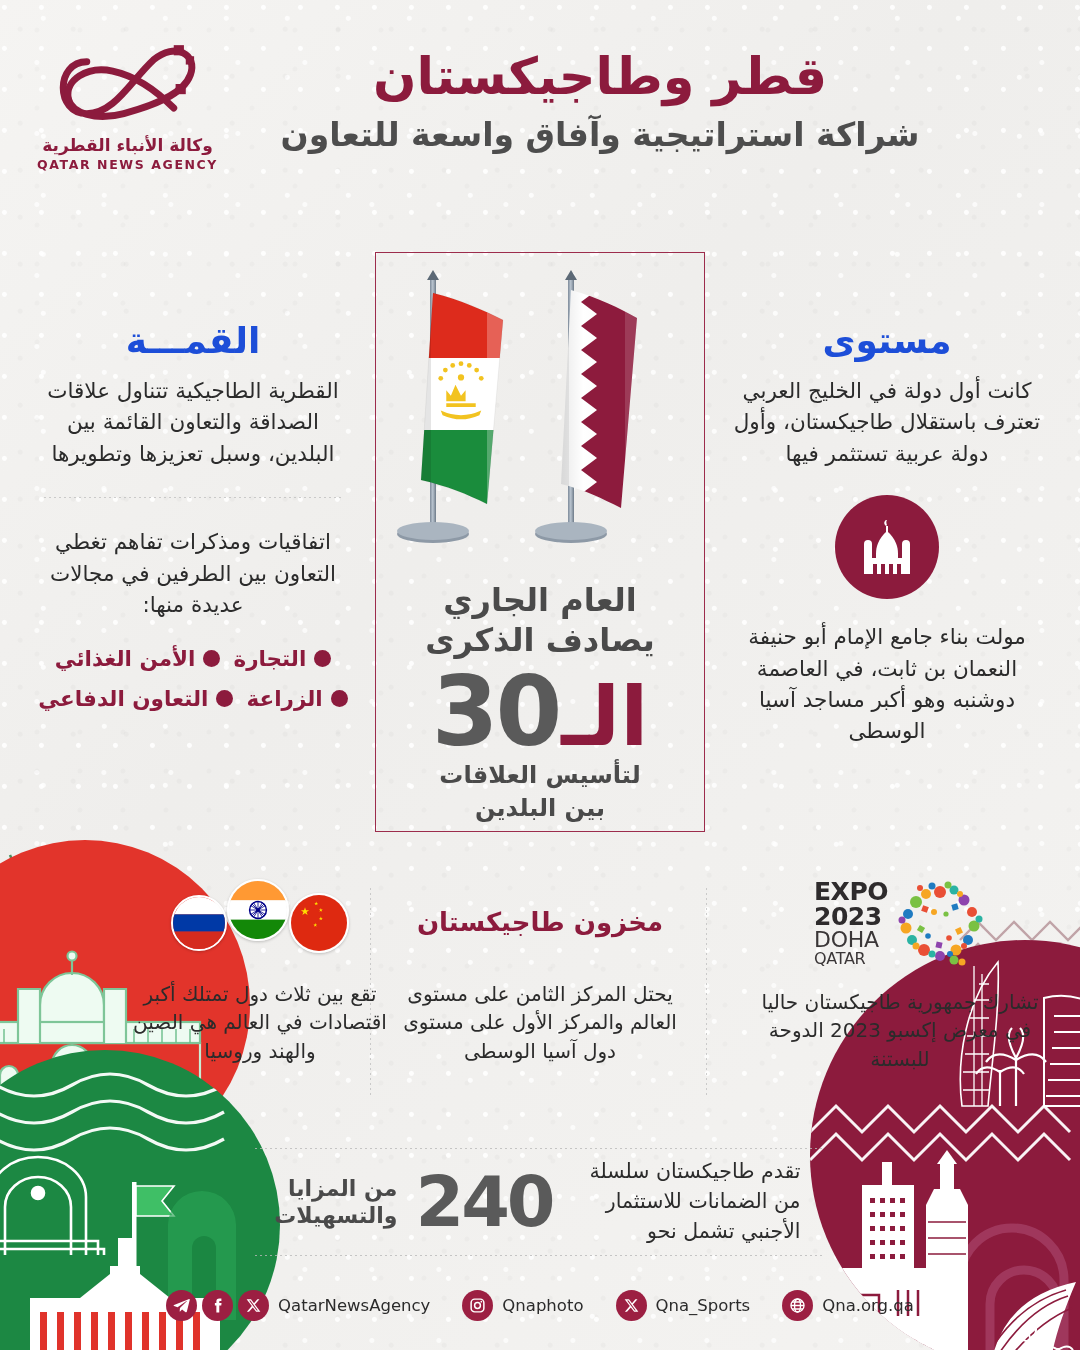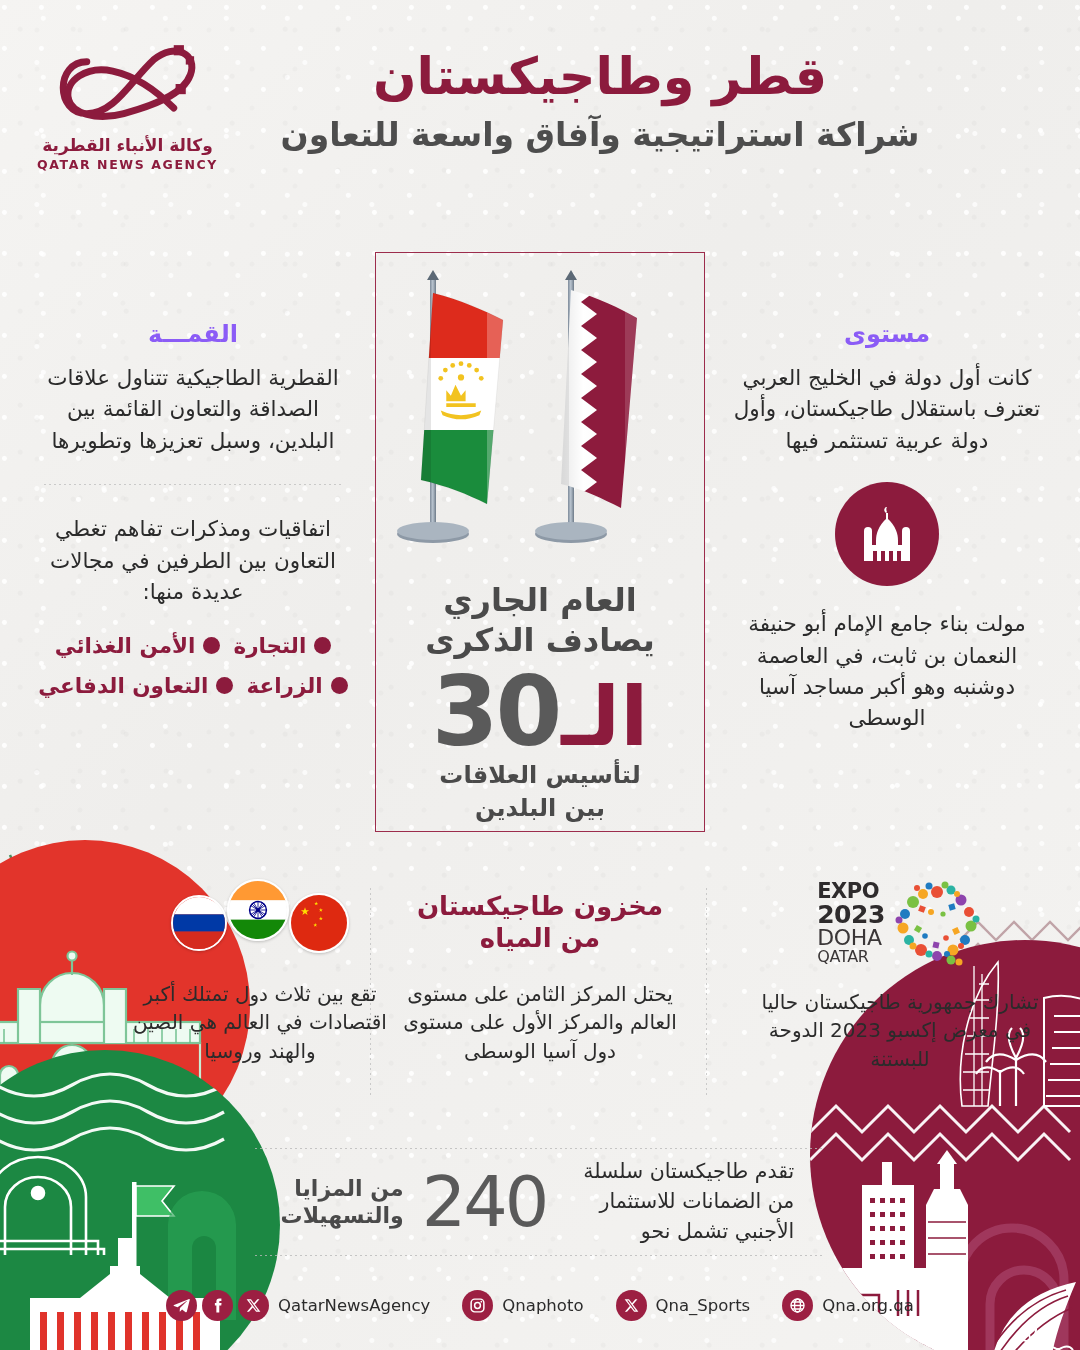--- a/index.html
+++ b/index.html
@@ -58,21 +58,21 @@
   }
   .anniv-num{ font-size:96px; font-weight:700; color:#5a5a5a; line-height:.96; letter-spacing:-3px;}
   .anniv-al{ font-size:82px; font-weight:700; color:#8c1b3d; line-height:.96;}
   .anniv-bot{ font-size:24px; font-weight:700; color:#4a4a4a; line-height:1.3; margin-top:2px;}
 
   
   .col{ position:absolute; top:120px; width:310px; text-align:center;}
   .col-right{ right:38px; }
   .col-left{ left:38px; }
   .sec-head{
-    font-size:24px; font-weight:700; color:#8b5cf6; letter-spacing:1px;
+    font-size:36px; font-weight:700; color:#1d4ed8; letter-spacing:1px;
     margin-bottom:14px;
   }
   .body-txt{ font-size:21.5px; line-height:1.46; color:#2b2b2b; font-weight:400;}
   .divider{
     height:1px; margin:28px 6px;
     background:repeating-linear-gradient(to right,#b9b9b9 0 2px,transparent 2px 5px);
     opacity:.7;
   }
   .bullet-grid{ margin-top:26px; }
   .bullet-row{ display:flex; justify-content:center; align-items:center; gap:13px; margin-bottom:15px;}
@@ -103,21 +103,21 @@
     position:absolute; top:8px; width:1px; height:210px;
     background:repeating-linear-gradient(to bottom,#bdbdbd 0 2px,transparent 2px 5px);
     opacity:.75;
   }
 
   
   .bar240{ position:absolute; top:1148px; left:255px; width:570px; height:108px;}
   .hrule{ height:1px; background:repeating-linear-gradient(to right,#b9b9b9 0 2px,transparent 2px 5px); opacity:.8;}
   .bar-inner{ display:flex; align-items:center; justify-content:center; gap:18px; height:106px; direction:rtl;}
   .bar-txt{ font-size:20.5px; line-height:1.45; color:#2b2b2b; text-align:right; width:230px;}
-  .bar-num{ font-size:70px; font-weight:400; color:#5a5a5a; letter-spacing:-3px; line-height:1;}
+  .bar-num{ font-size:70px; font-weight:700; color:#5a5a5a; letter-spacing:-3px; line-height:1;}
   .bar-lbl{ font-size:22px; font-weight:700; color:#4a4a4a; line-height:1.25; text-align:right; width:118px;}
 
   
   .social{
     position:absolute; top:1282px; left:0; width:1080px; height:46px;
     display:flex; align-items:center; justify-content:center; gap:10px; direction:ltr;
   }
   .sgroup{ display:flex; align-items:center; gap:5px; }
   .sgroup + .sgroup{ margin-left:22px; }
   .sicon{
@@ -531,21 +531,21 @@
   </div>
 
   <div class="lower">
 
     <div class="vdiv" style="left:370px;"></div>
     <div class="vdiv" style="left:706px;"></div>
 
     <div class="low-col low-right">
       <div style="height:86px;display:flex;align-items:center;justify-content:center;gap:6px;direction:ltr;">
         <div style="text-align:left;line-height:1.0;">
-          <div style="font-size:21px;font-weight:700;color:#2e2b2c;letter-spacing:-.5px;">EXPO</div>
+          <div style="font-size:25px;font-weight:700;color:#2e2b2c;letter-spacing:-.5px;">EXPO</div>
           <div style="font-size:25px;font-weight:700;color:#2e2b2c;letter-spacing:-.5px;">2023</div>
           <div style="font-size:22px;font-weight:400;color:#3a3637;letter-spacing:-.3px;">DOHA</div>
           <div style="font-size:16px;font-weight:400;color:#3a3637;letter-spacing:-.3px;">QATAR</div>
         </div>
         <svg width="92" height="86" viewBox="0 0 92 86">
           <g>
             <circle cx="46" cy="12" r="6" fill="#e94f35"></circle>
               <circle cx="60" cy="10" r="4.5" fill="#2bb3a3"></circle>
             <circle cx="32" cy="14" r="5" fill="#f6a623"></circle>
               <circle cx="22" cy="22" r="6" fill="#7ac143"></circle>
@@ -583,21 +583,20 @@
               <circle cx="68" cy="82" r="3.5" fill="#f6a623"></circle>
           </g>
         </svg>
       </div>
       <div class="low-txt" style="margin-top:22px;">تشارك جمهورية طاجيكستان حاليا في معرض إكسبو 2023 الدوحة للبستنة</div>
     </div>
 
     <div class="low-col low-mid">
       <div style="height:86px;display:flex;flex-direction:column;justify-content:center;">
         <div class="low-head" style="margin-bottom:0;">مخزون طاجيكستان</div>
-        <div class="low-head" style="margin-bottom:0;">من المياه</div>
       </div>
       <div class="low-txt" style="margin-top:14px;">يحتل المركز الثامن على مستوى العالم والمركز الأول على مستوى دول آسيا الوسطى</div>
     </div>
 
     <div class="low-col low-left">
       <div class="flags-circles">
 
         <div class="fcirc fc-cn">
           <svg width="100%" height="100%" viewBox="0 0 60 60">
             <rect width="60" height="60" fill="#de2910"></rect>

